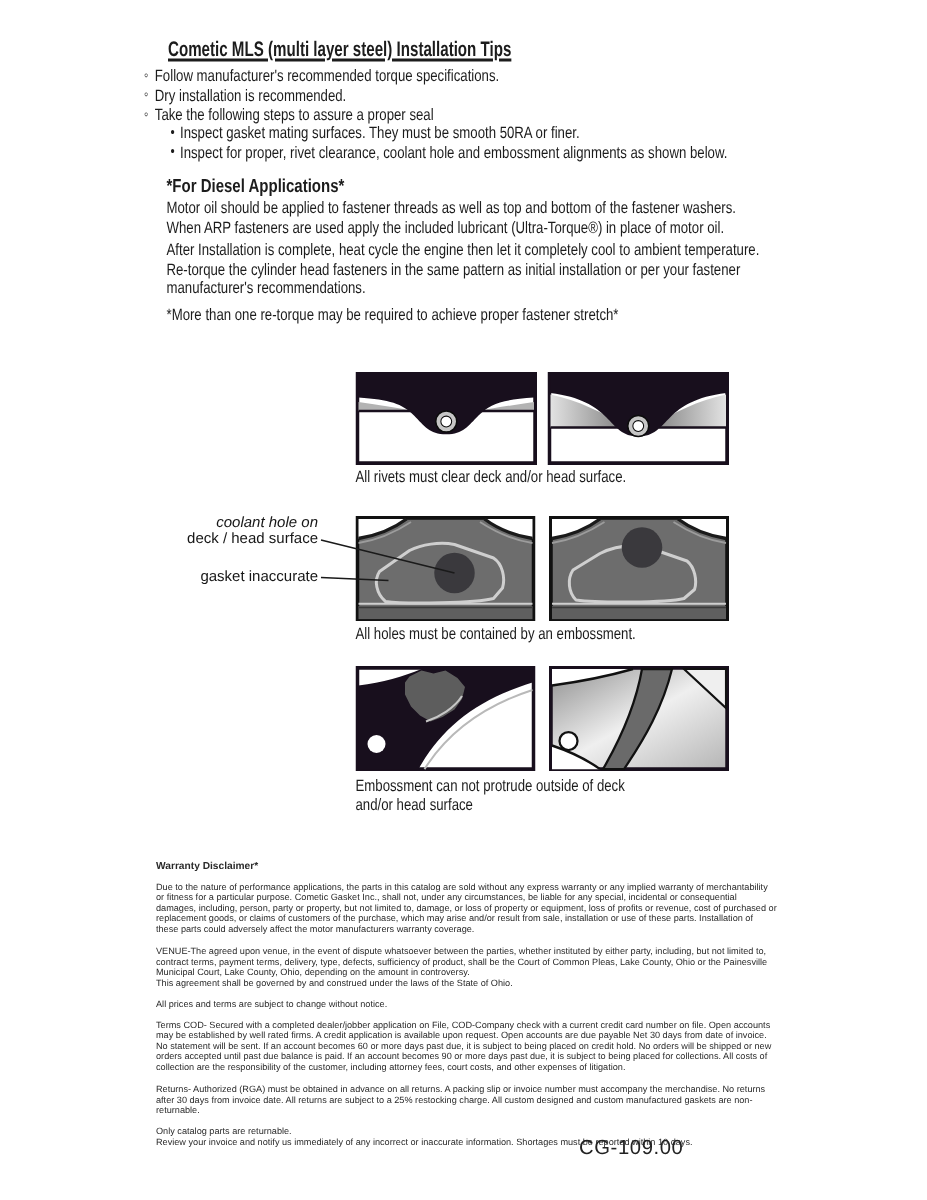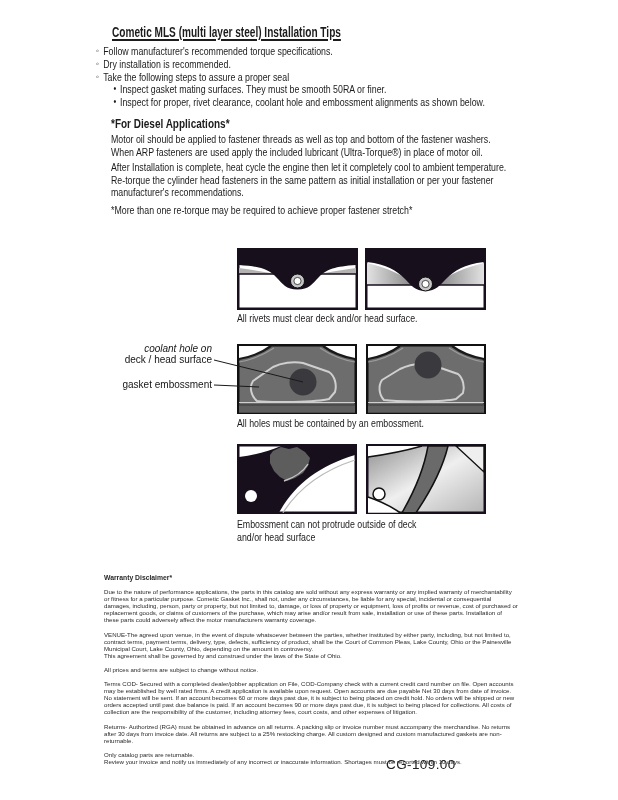--- a/index.html
+++ b/index.html
@@ -93,21 +93,21 @@
   </svg>
 
   <div class="caption cond" style="top:312px;">All rivets must clear deck and/or head surface.</div>
 
   <div class="dlabel" style="left:237px;top:329px;width:120px;">RIGHT</div>
   <div class="dlabel" style="left:366px;top:329px;width:120px;">WRONG</div>
 
   <div class="annot">
     <div class="l1">coolant hole on</div>
     <div class="l2">deck / head surface</div>
-    <div class="l3">gasket embossment</div>
+    <div class="l3">gasket inaccurate</div>
   </div>
 
   <svg class="abs" style="left:237px;top:344px;" width="120" height="70" viewBox="0 0 120 70">
     <rect x="1.25" y="1.25" width="117.5" height="67.5" fill="#6d6d6d" stroke="#111111" stroke-width="2.5"></rect>
     <path d="M2,2 L2,15 C14,13 26,8 34,2 Z" fill="#ffffff"></path>
     <path d="M2,15 C14,13 26,8 34,2" stroke="#1a1a1a" stroke-width="2.2" fill="none"></path>
     <path d="M2,18 C15,16 27,10.5 37,4" stroke="#9c9c9c" stroke-width="1.2" fill="none"></path>
     <path d="M118,2 L118,15 C106,13 94,8 86,2 Z" fill="#ffffff"></path>
     <path d="M118,15 C106,13 94,8 86,2" stroke="#1a1a1a" stroke-width="2.2" fill="none"></path>
     <path d="M118,18 C105,16 93,10.5 83,4" stroke="#9c9c9c" stroke-width="1.2" fill="none"></path>

